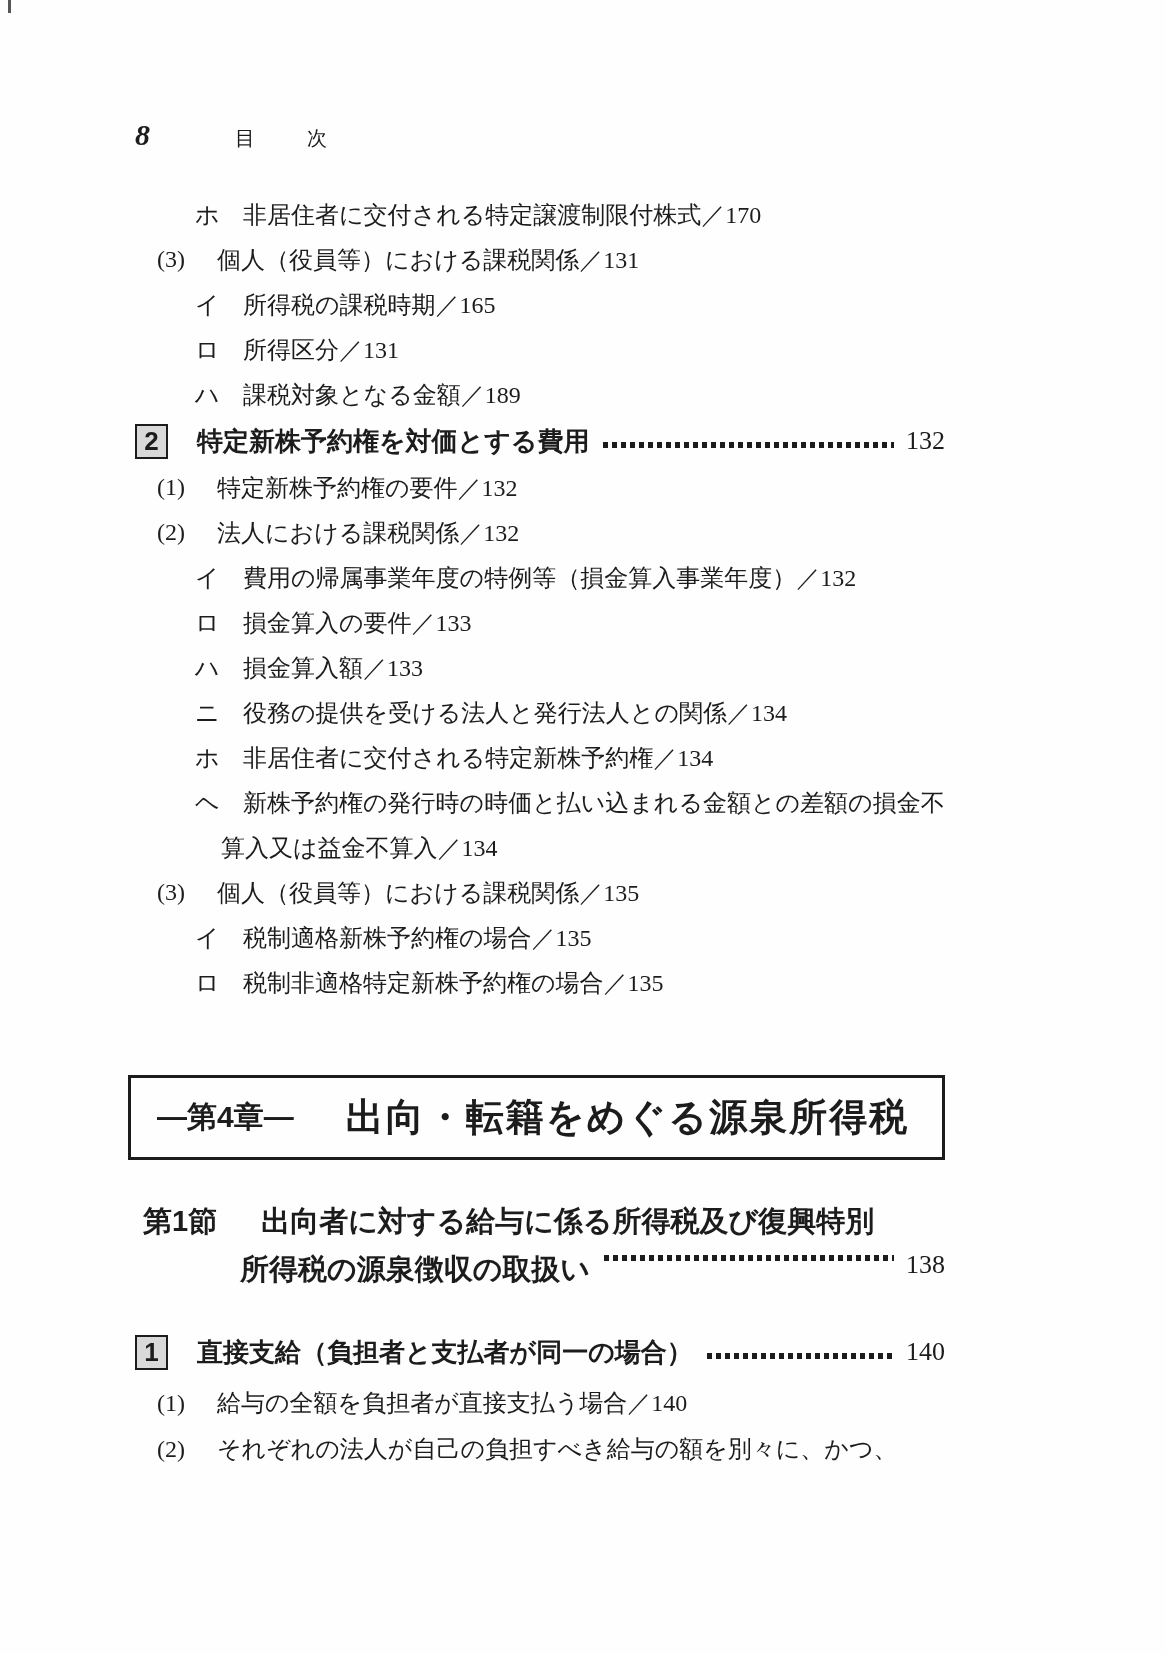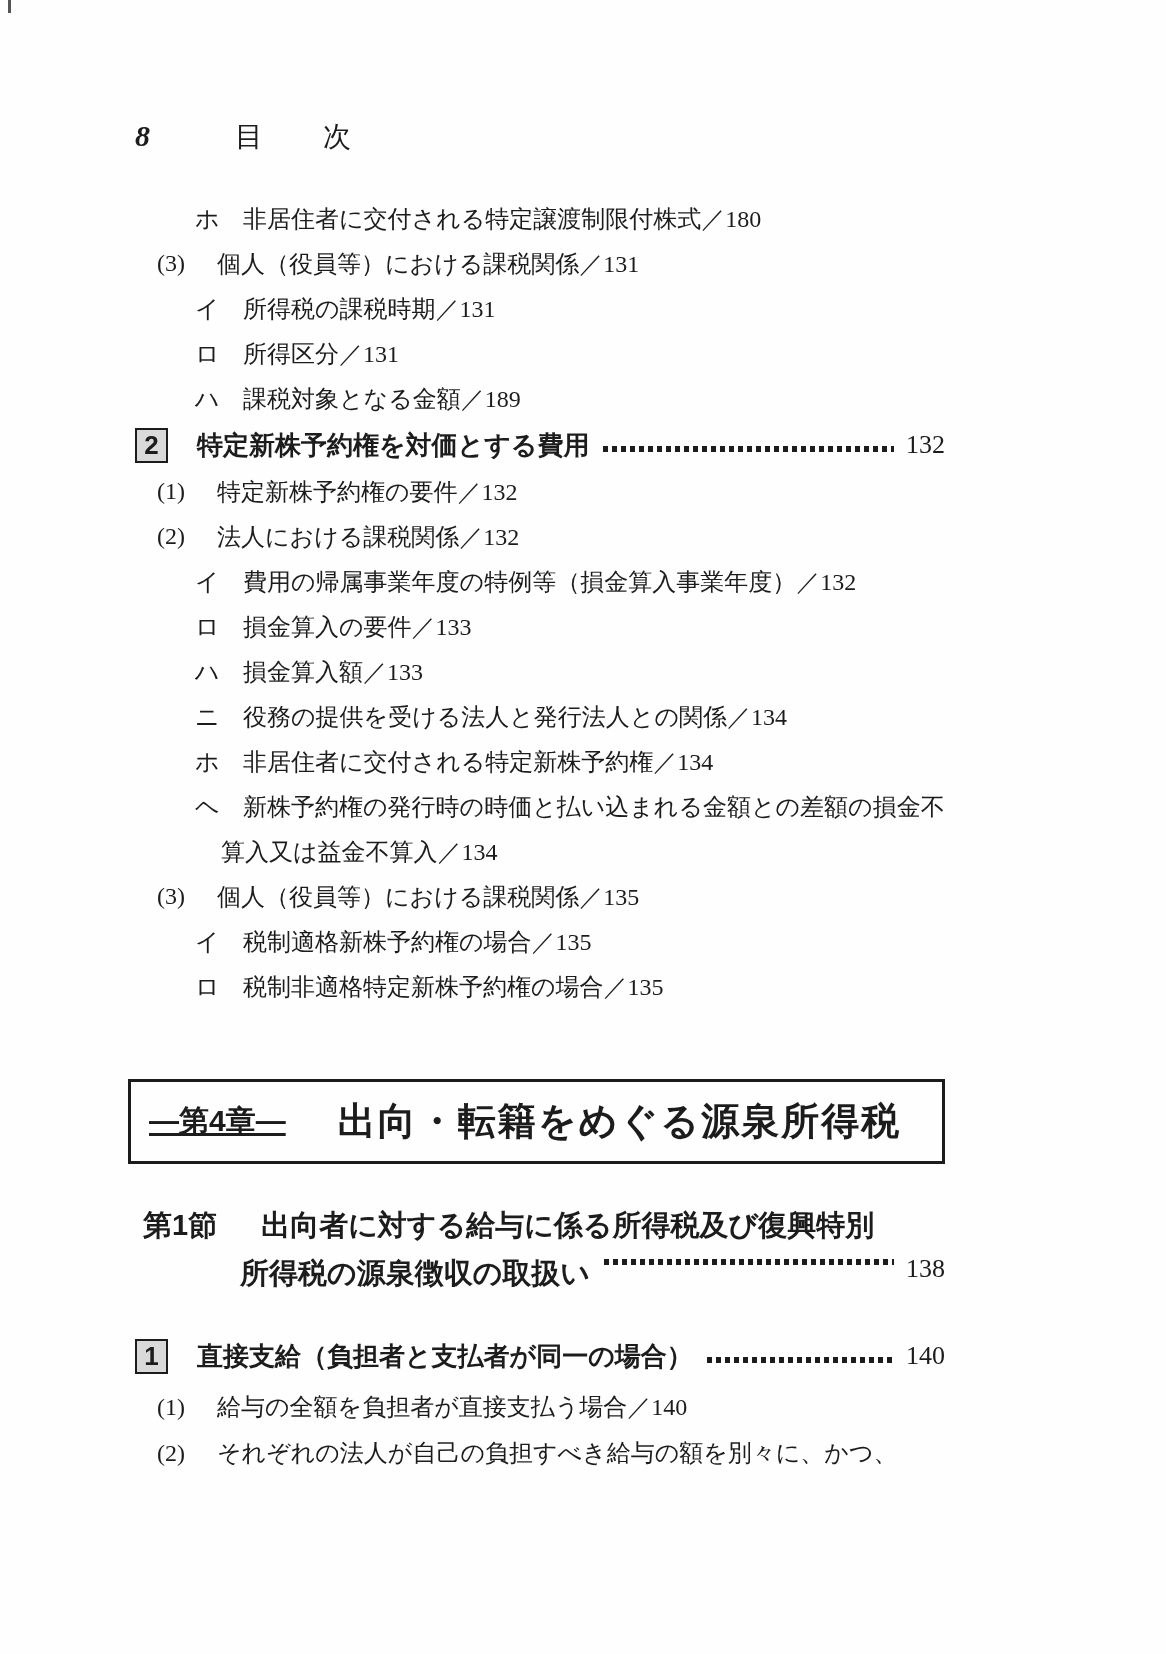--- a/index.html
+++ b/index.html
@@ -19,21 +19,21 @@
     width: 3px; height: 13px; background: #555;
   }
   .content { position: absolute; left: 135px; top: 118px; width: 810px; }
 
   
   .pg-header { display: flex; align-items: baseline; }
   .pg-num {
     font-size: 30px; font-style: italic; font-weight: bold;
     width: 100px;
   }
-  .pg-title { font-size: 28px; letter-spacing: 16px; text-align: center; }
+  .pg-title { font-size: 20px; letter-spacing: 16px; text-align: center; }
 
   
   .toc { margin-top: 40px; }
   .row {
     display: flex; align-items: center;
     height: 45px; font-size: 24px; white-space: nowrap;
   }
   .row .marker { flex: none; display: inline-block; }
   .kana  { padding-left: 60px; }
   .kana .marker  { width: 48px; }
@@ -67,21 +67,21 @@
 
   
   .chapter-box {
     margin-top: 70px; margin-left: -7px;
     width: 817px; height: 85px;
     border: 3px solid #1c1c1c;
     display: flex; align-items: center;
     font-family: "Liberation Sans", sans-serif; font-weight: bold;
     background: #fefefe;
   }
-  .chapter-label { font-size: 30px; margin-left: 18px; flex: none; text-decoration: underline; }
+  .chapter-label { font-size: 30px; margin-left: 26px; flex: none; }
   .chapter-title { font-size: 38px; margin-left: 52px; letter-spacing: 2px; flex: none; }
 
   
   .section { margin-top: 34px; font-family: "Liberation Sans", sans-serif; font-weight: bold; }
   .section-line1 { display: flex; align-items: center; height: 56px; padding-left: 8px; font-size: 29px; white-space: nowrap; }
   .section-label { flex: none; margin-right: 44px; text-align: center; }
   .section-line2 { display: flex; align-items: flex-start; height: 62px; padding-left: 105px; font-size: 29px; white-space: nowrap; }
   .section-line2 .leader { transform: translateY(5px); }
 
   .item1 { margin-top: 16px; }
@@ -98,31 +98,31 @@
 
     <div class="pg-header">
       <span class="pg-num">8</span>
       <span class="pg-title">目　次</span>
     </div>
 
     <div class="toc">
 
       <div class="row kana">
         <span class="marker">ホ</span>
-        <span class="etext">非居住者に交付される特定譲渡制限付株式／180</span>
+        <span class="etext">非居住者に交付される特定譲渡制限付株式／170</span>
       </div>
 
       <div class="row paren">
         <span class="marker">(3)</span>
         <span class="etext">個人（役員等）における課税関係／131</span>
       </div>
 
       <div class="row kana">
         <span class="marker">イ</span>
-        <span class="etext">所得税の課税時期／131</span>
+        <span class="etext">所得税の課税時期／165</span>
       </div>
 
       <div class="row kana">
         <span class="marker">ロ</span>
         <span class="etext">所得区分／131</span>
       </div>
 
       <div class="row kana">
         <span class="marker">ハ</span>
         <span class="etext">課税対象となる金額／189</span>

